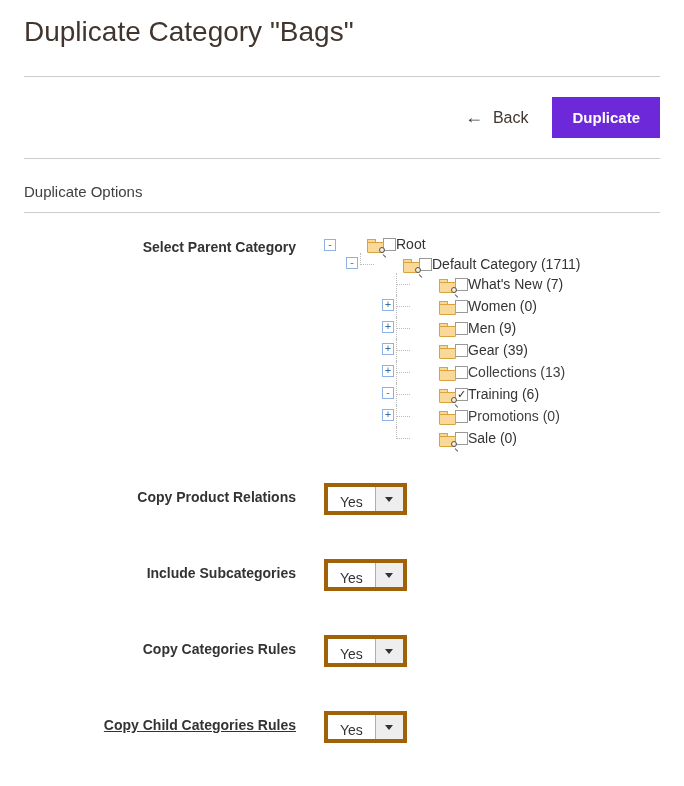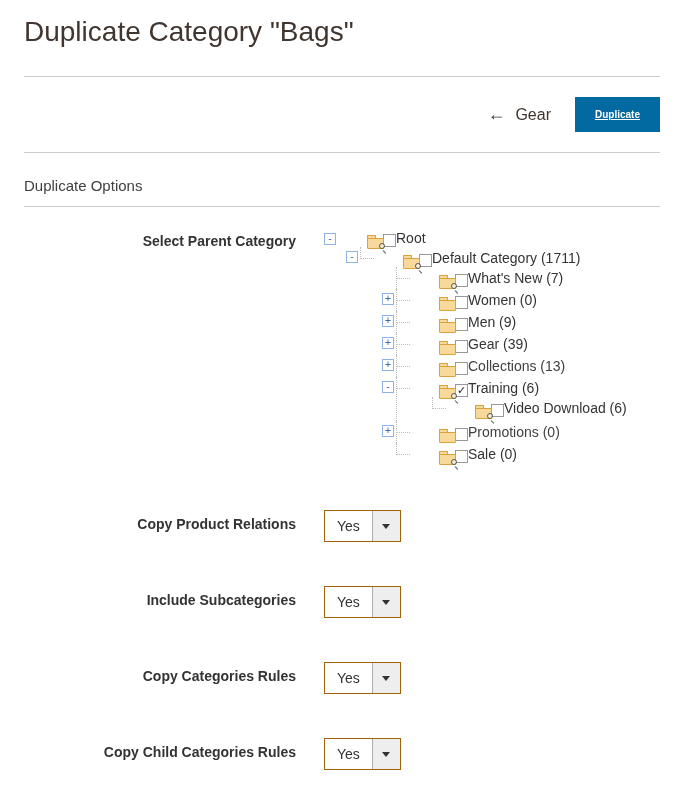--- a/index.html
+++ b/index.html
@@ -38,64 +38,63 @@
     align-items: center;
     gap: 10px;
     color: #41362f;
     font-size: 16px;
     cursor: pointer;
   }
   .back-link .arrow {
     font-size: 18px;
   }
   .primary-btn {
-    background: #0369a1;
+    background: #6d28d9;
     color: #fff;
     border: none;
     padding: 12px 20px;
-    font-size: 10px;
+    font-size: 15px;
     font-weight: 600;
     cursor: pointer;
-    text-decoration: underline;
   }
   .section-header {
     color: #404040;
     font-size: 15px;
     padding: 24px 0 12px 0;
   }
   .section-rule {
     height: 1px;
     background: #ccc;
     margin-bottom: 20px;
   }
   .field-row {
     display: flex;
     align-items: flex-start;
     margin-bottom: 44px;
   }
   .field-row.tree-row {
-    margin-bottom: 41px;
+    margin-bottom: 30px;
   }
   .field-label {
     width: 300px;
     text-align: right;
     padding-right: 28px;
     padding-top: 6px;
     font-weight: 600;
     color: #333;
     flex-shrink: 0;
   }
   .field-control {
     flex: 1;
   }
 
   
   .select-wrap {
     display: inline-flex;
-    border: 1px solid #a16207;
+    border: 4px solid #a16207;
     height: 32px;
     background: #fff;
   }
   .select-value {
     padding: 0 12px;
     line-height: 30px;
     min-width: 36px;
   }
   .select-caret {
     width: 28px;
@@ -143,21 +142,21 @@
     width: 14px;
     border-top: 1px dotted #bbb;
   }
   ul.tree ul > li:last-child::before {
     height: 12px;
     bottom: auto;
   }
 
   .node {
     display: flex;
-    align-items: flex-end;
+    align-items: center;
     gap: 0;
     line-height: 18px;
     padding-left: 25px;
   }
   .toggle {
     position: absolute;
     left: -14px;
     top: 4px;
     width: 12px;
     height: 12px;
@@ -245,21 +244,21 @@
 <body>
 
 <div class="page">
   <h1 class="page-title">Duplicate Category "Bags"</h1>
 
   <div class="hr"></div>
 
   <div class="actions">
     <span class="back-link">
       <span class="arrow">←</span>
-      <span>Gear</span>
+      <span>Back</span>
     </span>
     <button class="primary-btn">Duplicate</button>
   </div>
 
   <div class="hr"></div>
 
   <div class="section-header">Duplicate Options</div>
   <div class="section-rule"></div>
 
   <div class="field-row tree-row">
@@ -329,31 +328,20 @@
                 </li>
                 <li>
                   <span class="toggle">-</span>
                   <div class="node">
                     <span class="folder-icon">
                         <span class="mag"></span>
                       </span>
                     <span class="chk checked"></span>
                     <span class="node-label">Training (6)</span>
                   </div>
-                  <ul>
-                    <li>
-                      <div class="node">
-                        <span class="folder-icon">
-                            <span class="mag"></span>
-                          </span>
-                        <span class="chk"></span>
-                        <span class="node-label">Video Download (6)</span>
-                      </div>
-                    </li>
-                  </ul>
                 </li>
                 <li>
                   <span class="toggle">+</span>
                   <div class="node">
                     <span class="folder-icon"></span>
                     <span class="chk"></span>
                     <span class="node-label disabled">Promotions (0)</span>
                   </div>
                 </li>
                 <li>
@@ -396,21 +384,21 @@
   <div class="field-row">
     <div class="field-label">Copy Categories Rules</div>
     <div class="field-control">
       <div class="select-wrap">
         <span class="select-value">Yes</span>
         <span class="select-caret"></span>
       </div>
     </div>
   </div>
 
-  <div class="field-row" style="margin-bottom:12px;">
+  <div class="field-row" style="margin-bottom:12px;text-decoration:underline;">
     <div class="field-label">Copy Child Categories Rules</div>
     <div class="field-control">
       <div class="select-wrap">
         <span class="select-value">Yes</span>
         <span class="select-caret"></span>
       </div>
     </div>
   </div>
 </div>
 

